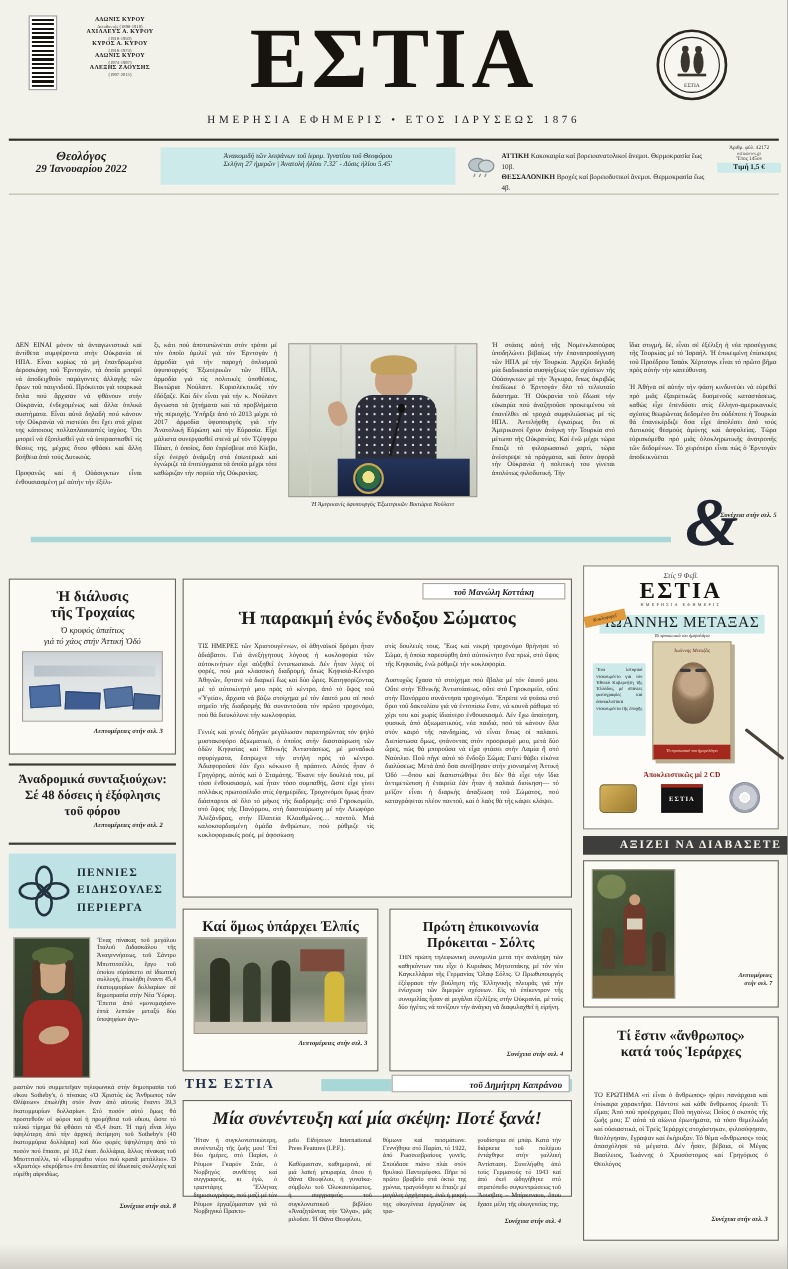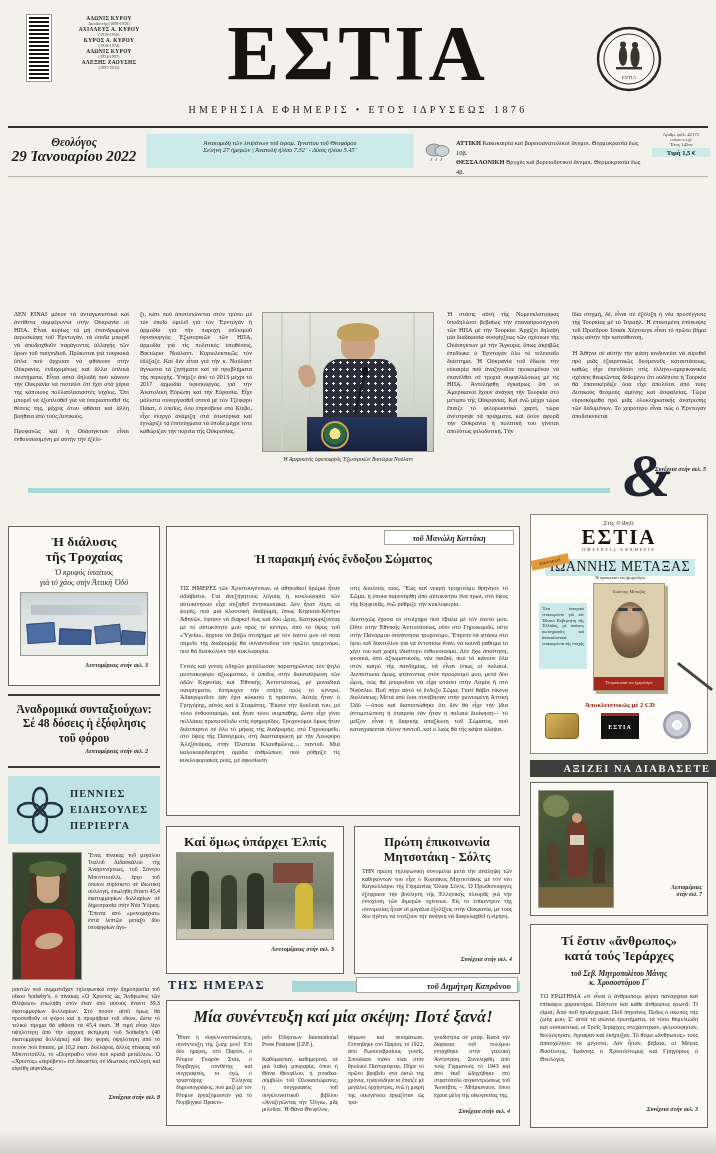--- a/index.html
+++ b/index.html
@@ -56,21 +56,21 @@
       <circle cx="39" cy="19" r="3.1" fill="#3a362e"></circle>
       <rect x="20" y="41" width="26" height="2.4" fill="#3a362e"></rect>
       <text x="33" y="53" text-anchor="middle" font-size="5" fill="#3a362e" font-family="serif">ΕΣΤΙΑ</text>
     </svg>
   </div>
 
   <div class="abs" style="left:8px;top:126px;width:700px;height:2px;background:#33302a;"></div>
 
   <div class="abs ctr" style="left:8px;top:136px;width:132px;font-style:italic;font-weight:bold;">
     <div style="font-size:11.5px;">Θεολόγος</div>
-    <div style="font-size:15px;">29 Ἰανουαρίου 2022</div>
+    <div style="font-size:10px;">29 Ἰανουαρίου 2022</div>
   </div>
 
   <div class="abs cyanbox ctr" style="left:146px;top:134px;width:268px;height:34px;padding-top:5px;box-sizing:border-box;font-style:italic;">
     <div style="font-size:6.4px;">Ἀνακομιδή τῶν λειψάνων τοῦ ἱερομ. Ἰγνατίου τοῦ Θεοφόρου</div>
     <div style="font-size:6.4px;">Σελήνη 27 ἡμερῶν | Ἀνατολή ἡλίου 7.32΄ - Δύσις ἡλίου 5.45΄</div>
   </div>
 
   <div class="abs" style="left:422px;top:138px;width:30px;height:24px;">
     <svg width="30" height="24" viewBox="0 0 30 24">
       <ellipse cx="12" cy="12" rx="8" ry="6" fill="#b9c2c6" stroke="#7d8a90" stroke-width="1"></ellipse>
@@ -178,21 +178,21 @@
     <div class="abs" style="left:46px;top:20px;width:8px;height:46px;border-radius:40%;background:#4a3624;"></div>
     <div class="abs" style="left:8px;top:56px;width:54px;height:72px;border-radius:30% 30% 0 0;background:#9c2d26;"></div>
     <div class="abs" style="left:22px;top:80px;width:28px;height:16px;border-radius:50%;background:#c9a482;transform:rotate(-12deg);"></div>
   </div>
   <div class="abs just t58 pre" style="left:88px;top:852px;width:72px;height:128px;overflow:hidden;">Ἕνας πίνακας τοῦ μεγάλου Ἰταλοῦ Διδασκάλου τῆς Ἀναγεννήσεως, τοῦ Σάντρο Μποττιτσέλλι, ἔργο τοῦ ὁποίου εὑρίσκετο σέ ἰδιωτική συλλογή, ἐπωλήθη ἔναντι 45,4 ἑκατομμυρίων δολλαρίων σέ δημοπρασία στήν Νέα Ὑόρκη. Ἔπειτα ἀπό «μονομαχίαν» ἑπτά λεπτῶν μεταξύ δύο ὑποψηφίων ἀγο-</div>
   <div class="abs just t58 pre" style="left:12px;top:986px;width:148px;height:104px;overflow:hidden;">ραστῶν πού συμμετεῖχαν τηλεφωνικά στήν δημοπρασία τοῦ οἴκου Sotheby's, ὁ πίνακας «Ὁ Χριστός ὡς Ἄνθρωπος τῶν Θλίψεων» ἐπωλήθη στόν ἕναν ἀπό αὐτούς ἔναντι 39,3 ἑκατομμυρίων δολλαρίων. Στό ποσόν αὐτό ὅμως θά προστεθοῦν οἱ φόροι καί ἡ προμήθεια τοῦ οἴκου, ὥστε τό τελικό τίμημα θά φθάσει τά 45,4 ἑκατ. Ἡ τιμή εἶναι λίγο ὑψηλότερη ἀπό τήν ἀρχική ἐκτίμηση τοῦ Sotheby's (40 ἑκατομμύρια δολλάρια) καί δύο φορές ὑψηλότερη ἀπό τό ποσόν πού ἔπιασε, μέ 10,2 ἑκατ. δολλάρια, ἄλλος πίνακας τοῦ Μποττιτσέλλι, τό «Πορτραῖτο νέου πού κρατᾶ μετάλλιο». Ὁ «Χριστός» «ἐκρύβετο» ἐπί δεκαετίες σέ ἰδιωτικές συλλογές καί εὑρέθη αἰφνιδίως.</div>
   <div class="abs cont" style="left:12px;top:1094px;width:148px;">Συνέχεια στήν σελ. 8</div>
 
   <div class="abs box" style="left:166px;top:526px;width:354px;height:290px;"></div>
   <div class="abs chip ctr" style="left:384px;top:530px;width:130px;height:15px;font-size:8px;font-style:italic;font-weight:bold;line-height:15px;">τοῦ Μανώλη Κοττάκη</div>
-  <div class="abs ctr" style="left:176px;top:552px;width:334px;font-size:12px;font-weight:bold;">Ἡ παρακμή ἑνός ἔνδοξου Σώματος</div>
+  <div class="abs ctr" style="left:176px;top:552px;width:334px;font-size:17px;font-weight:bold;">Ἡ παρακμή ἑνός ἔνδοξου Σώματος</div>
   <div class="abs just t62 pre" style="left:180px;top:584px;width:160px;height:224px;overflow:hidden;">ΤΙΣ ΗΜΕΡΕΣ τῶν Χριστουγέννων, οἱ ἀθηναϊκοί δρόμοι ἦταν ἀδιάβατοι. Γιά ἀνεξήγητους λόγους ἡ κυκλοφορία τῶν αὐτοκινήτων εἶχε αὐξηθεῖ ἐντυπωσιακά. Δέν ἦταν λίγες οἱ φορές, πού μιά κλασσική διαδρομή, ὅπως Κηφισιά-Κέντρο Ἀθηνῶν, ἔφτανε νά διαρκεῖ ἕως καί δύο ὧρες. Κατηφορίζοντας μέ τό αὐτοκίνητό μου πρός τό κέντρο, ἀπό τό ὕψος τοῦ «Ὑγεία», ἄρχισα νά βάζω στοίχημα μέ τόν ἑαυτό μου σέ ποιό σημεῖο τῆς διαδρομῆς θά συναντοῦσα τόν πρῶτο τροχονόμο, πού θά διευκόλυνε τήν κυκλοφορία.
 
 Γενιές καί γενιές ὁδηγῶν μεγάλωσαν παρατηρῶντας τόν ψηλό μυστακοφόρο ἀξιωματικό, ὁ ὁποῖος στήν διασταύρωση τῶν ὁδῶν Κηφισίας καί Ἐθνικῆς Ἀντιστάσεως, μέ μοναδικά σφυρίγματα, ἔσπρωχνε τήν στήλη πρός τό κέντρο. Ἀδιαφοροῦσε ἐάν ἔχει κόκκινο ἤ πράσινο. Αὐτός ἦταν ὁ Γρηγόρης, αὐτός καί ὁ Σταμάτης. Ἔκανε τήν δουλειά του, μέ τόσο ἐνθουσιασμό, καί ἦταν τόσο συμπαθής, ὥστε εἶχε γίνει πολλάκις πρωτοσέλιδο στίς ἐφημερίδες. Τροχονόμοι ὅμως ἦταν διάσπαρτοι σέ ὅλο τό μῆκος τῆς διαδρομῆς: στό Γηροκομεῖο, στό ὕψος τῆς Πανόρμου, στή διασταύρωση μέ τήν Λεωφόρο Ἀλεξάνδρας, στήν Πλατεία Κλαυθμῶνος… παντοῦ. Μιά καλοκουρδισμένη ὁμάδα ἀνθρώπων, πού ρύθμιζε τίς κυκλοφοριακές ροές, μέ ἀφοσίωση</div>
   <div class="abs just t62 pre" style="left:350px;top:584px;width:158px;height:224px;overflow:hidden;">στίς δουλειές τους. Ἕως καί νεκρή τροχονόμο θρήνησε τό Σῶμα, ἡ ὁποία παρεσύρθη ἀπό αὐτοκίνητο ἕνα πρωί, στό ὕψος τῆς Κηφισιᾶς, ἐνῶ ρύθμιζε τήν κυκλοφορία.
 
 Δυστυχῶς ἔχασα τό στοίχημα πού ἔβαλα μέ τόν ἑαυτό μου. Οὔτε στήν Ἐθνικῆς Ἀντιστάσεως, οὔτε στό Γηροκομεῖο, οὔτε στήν Πανόρμου συνάντησα τροχονόμο. Ἔπρεπε νά φτάσω στό ὅριο τοῦ δακτυλίου γιά νά ἐντοπίσω ἕναν, νά κουνᾶ ράθυμα τό χέρι του καί χωρίς ἰδιαίτερο ἐνθουσιασμό. Δέν ἔχω ἀπαίτηση, φυσικά, ἀπό ἀξιωματικούς, νέα παιδιά, πού τά κάνουν ὅλα στόν καιρό τῆς πανδημίας, νά εἶναι ὅπως οἱ παλαιοί. Διεπίστωσα ὅμως, φτάνοντας στόν προορισμό μου, μετά δύο ὧρες, πώς θά μποροῦσα νά εἶχα φτάσει στήν Λαμία ἤ στό Ναύπλιο. Ποῦ πῆγε αὐτό τό ἔνδοξο Σῶμα; Γιατί θάβει εἰκόνα διαλύσεως; Μετά ἀπό ὅσα συνέβησαν στήν χιονισμένη Ἀττική Ὁδό —ὅπου καί διαπιστώθηκε ὅτι δέν θά εἶχε τήν ἴδια ἀντιμετώπιση ἡ ἑταιρεία ἐάν ἦταν ἡ παλαιά διοίκηση— τό μεῖζον εἶναι ἡ διαρκής ἀπαξίωση τοῦ Σώματος, πού καταγράφεται πλέον παντοῦ, καί ὁ λαός θά τῆς κάψει κλάψει.</div>
 
   <div class="abs box" style="left:166px;top:826px;width:178px;height:148px;">
     <div class="ctr" style="margin-top:7px;font-size:13.5px;font-weight:bold;">Καί ὅμως ὑπάρχει Ἐλπίς</div>
   </div>
@@ -201,30 +201,30 @@
     <div class="abs" style="left:44px;top:22px;width:16px;height:54px;border-radius:8px 8px 0 0;background:#3a4030;"></div>
     <div class="abs" style="left:70px;top:20px;width:17px;height:56px;border-radius:8px 8px 0 0;background:#2e3326;"></div>
     <div class="abs" style="left:118px;top:30px;width:18px;height:46px;border-radius:8px 8px 0 0;background:#d3b93e;"></div>
     <div class="abs" style="left:96px;top:10px;width:40px;height:20px;background:#7e4a3c;"></div>
     <div class="abs" style="left:0;top:76px;width:158px;height:12px;background:#c9c4b4;"></div>
   </div>
   <div class="abs cont" style="left:176px;top:946px;width:158px;">Λεπτομέρειες στήν σελ. 3</div>
 
   <div class="abs box" style="left:354px;top:826px;width:166px;height:148px;">
     <div class="ctr pre" style="margin-top:8px;font-size:12.5px;font-weight:bold;line-height:1.18;">Πρώτη ἐπικοινωνία
-Μητσοτάκη - Σόλτς</div>
+Πρόκειται - Σόλτς</div>
   </div>
   <div class="abs just t60 pre" style="left:362px;top:868px;width:150px;height:86px;overflow:hidden;">ΤΗΝ πρώτη τηλεφωνική συνομιλία μετά τήν ἀνάληψη τῶν καθηκόντων του εἶχε ὁ Κυριάκος Μητσοτάκης μέ τόν νέο Καγκελλάριο τῆς Γερμανίας Ὄλαφ Σόλτς. Ὁ Πρωθυπουργός ἐξέφρασε τήν βούληση τῆς Ἑλληνικῆς πλευρᾶς γιά τήν ἐνίσχυση τῶν διμερῶν σχέσεων. Εἰς τό ἐπίκεντρον τῆς συνομιλίας ἦσαν αἱ μεγάλαι ἐξελίξεις στήν Οὐκρανία, μέ τούς δύο ἡγέτες νά τονίζουν τήν ἀνάγκη νά διαφυλαχθεῖ ἡ εἰρήνη.</div>
   <div class="abs cont" style="left:362px;top:956px;width:150px;">Συνέχεια στήν σελ. 4</div>
 
-  <div class="abs" style="left:168px;top:978px;width:122px;font-size:12.5px;font-weight:bold;letter-spacing:1.5px;color:#20304a;">ΤΗΣ ΗΜΕΡΑΣ</div>
+  <div class="abs" style="left:168px;top:978px;width:122px;font-size:12.5px;font-weight:bold;letter-spacing:1.5px;color:#20304a;">ΤΗΣ ΕΣΤΙΑ</div>
   <div class="abs teal" style="left:292px;top:981px;width:228px;height:11px;"></div>
   <div class="abs chip" style="left:356px;top:977px;width:162px;height:16px;font-size:8.5px;font-style:italic;font-weight:bold;line-height:16px;text-align:right;padding-right:6px;">τοῦ Δημήτρη Καπράνου</div>
 
-  <div class="abs box" style="left:166px;top:1000px;width:354px;height:126px;">
+  <div class="abs box" style="left:166px;top:1000px;width:354px;height:88px;">
     <div class="ctr" style="margin-top:6px;font-size:16.5px;font-weight:bold;font-style:italic;">Μία συνέντευξη καί μία σκέψη: Ποτέ ξανά!</div>
   </div>
   <div class="abs just t58 pre" style="left:176px;top:1034px;width:76px;height:82px;overflow:hidden;">Ἦταν ἡ συγκλονιστικώτερη, συνέντευξη τῆς ζωῆς μου! Ἐπί δύο ἡμέρες, στό Παρίσι, ὁ Ρέυμον Γκαρόν Στάε, ὁ Νορβηγός συνθέτης καί συγγραφεύς, κι ἐγώ, ὁ τριαντάρης Ἕλληνας δημοσιογράφος, πού μαζί μέ τόν Ρέυμον ἐργαζόμασταν γιά τό Νορβηγικό Πρακτο-</div>
   <div class="abs just t58 pre" style="left:262px;top:1034px;width:76px;height:82px;overflow:hidden;">ρεῖο Εἰδήσεων International Press Features (I.P.F.).
 
 Καθόμασταν, καθημερινά, σέ μιά λαϊκή μπυραρία, ὅπου ἡ Θάνα Θεοφίλου, ἡ γυναῖκα-σύμβολο τοῦ Ὁλοκαυτώματος, ἡ συγγραφεύς τοῦ συγκλονιστικοῦ βιβλίου «Ἀναζητῶντας τήν Ὄλγα», μᾶς μιλοῦσε. Ἡ Θάνα Θεοφίλου,</div>
   <div class="abs just t58 pre" style="left:348px;top:1034px;width:76px;height:82px;overflow:hidden;">θύμωνε καί πεισμάτωνε. Γεννήθηκε στό Παρίσι, τό 1922, ἀπό Ρωσσοεβραίους γονεῖς. Σπούδασε πιάνο πλάι στόν θρυλικό Παντερέφσκι. Πῆρε τό πρῶτο βραβεῖο στά ὀκτώ της χρόνια, τραγούδησε κι ἔπαιζε μέ μεγάλες ὀρχῆστρες, ἐνῶ ἡ μικρή της οἰκογένεια ἐργαζόταν ὡς τρα-</div>
   <div class="abs just t58 pre" style="left:434px;top:1034px;width:76px;height:70px;overflow:hidden;">γουδίστρια σέ μπάρ. Κατά τήν διάρκεια τοῦ πολέμου ἐντάχθηκε στήν γαλλική Ἀντίσταση. Συνελήφθη ἀπό τούς Γερμανούς τό 1943 καί ἀπό ἐκεῖ ὡδηγήθηκε στό στρατόπεδο συγκεντρώσεως τοῦ Ἄουσβιτς – Μπίρκεναου, ὅπου ἔχασε μέλη τῆς οἰκογενείας της.</div>
   <div class="abs cont" style="left:434px;top:1108px;width:76px;">Συνέχεια στήν σελ. 4</div>
 
@@ -263,20 +263,18 @@
     <div class="abs" style="left:54px;top:56px;width:12px;height:36px;border-radius:6px 6px 0 0;background:#4a3a2a;"></div>
     <div class="abs" style="left:0;top:96px;width:76px;height:22px;background:#77653f;"></div>
     <div class="abs" style="left:4px;top:4px;width:26px;height:22px;border-radius:50%;background:#8a9a5e;opacity:.7;"></div>
   </div>
   <div class="abs pre" style="left:618px;top:884px;width:84px;font-size:5.5px;font-style:italic;font-weight:bold;text-align:right;line-height:1.3;">Λεπτομέρειες
 στήν σελ. 7</div>
 
   <div class="abs box" style="left:530px;top:924px;width:178px;height:204px;">
     <div class="ctr pre" style="margin-top:8px;font-size:13px;font-weight:bold;line-height:1.18;">Τί ἔστιν «ἄνθρωπος»
 κατά τούς Ἱεράρχες</div>
-    <div class="ctr pre" style="margin-top:5px;font-size:7.5px;font-style:italic;font-weight:bold;line-height:1.3;">τοῦ Σεβ. Μητροπολίτου Μάνης
-κ. Χρυσοστόμου Γ´</div>
   </div>
   <div class="abs just t62 pre" style="left:540px;top:992px;width:158px;height:110px;overflow:hidden;">ΤΟ ΕΡΩΤΗΜΑ «τί εἶναι ὁ ἄνθρωπος» φέρει πανάρχαια καί ἐπίκαιρα χαρακτῆρα. Πάντοτε καί κάθε ἄνθρωπος ἐρωτᾶ: Τί εἴμαι; Ἀπό ποῦ προέρχομαι; Ποῦ πηγαίνω; Ποῖος ὁ σκοπός τῆς ζωῆς μου; Σ' αὐτά τά αἰώνια ἐρωτήματα, τά τόσο θεμελιώδη καί οὐσιαστικά, οἱ Τρεῖς Ἱεράρχες στοχάστηκαν, φιλοσόφησαν, θεολόγησαν, ἔγραψαν καί ἐκήρυξαν. Τό θέμα «ἄνθρωπος» τούς ἀπασχόλησε τά μέγιστα. Δέν ἦσαν, βέβαια, οἱ Μέγας Βασίλειος, Ἰωάννης ὁ Χρυσόστομος καί Γρηγόριος ὁ Θεολόγος</div>
   <div class="abs cont" style="left:540px;top:1106px;width:158px;">Συνέχεια στήν σελ. 3</div>
 
   <div class="abs" style="left:0;top:1130px;width:716px;height:24px;background:linear-gradient(180deg,rgba(0,0,0,0) 0%,rgba(90,85,70,.22) 100%);"></div>
 </div>
 
 </body></html>

